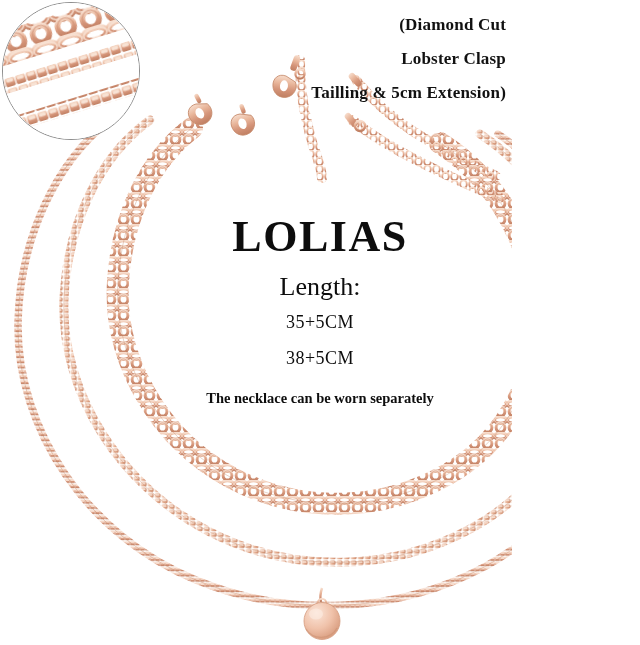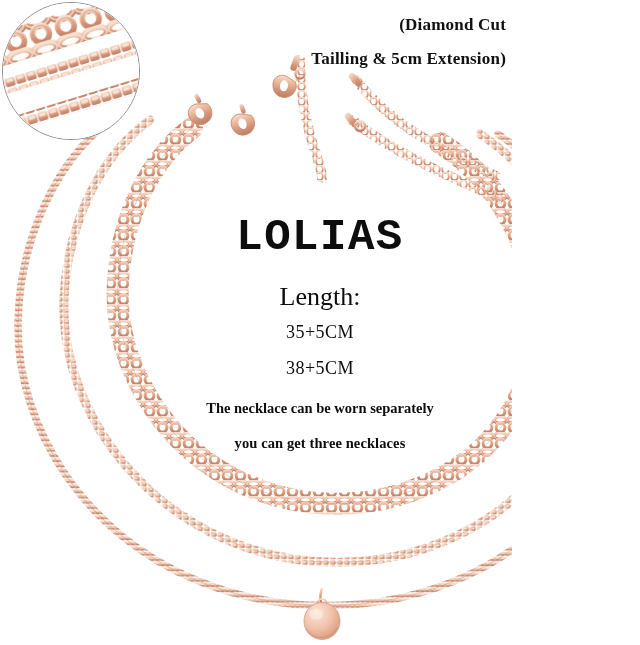--- a/index.html
+++ b/index.html
@@ -42,26 +42,26 @@
 
   .center-block {
     position: absolute;
     left: 190px;
     top: 214px;
     width: 260px;
     text-align: center;
     color: #0d0d0d;
   }
   .brand {
-    font-family: Liberation Mono, monospace;
+    font-family: Liberation Serif, serif;
     font-weight: bold;
     font-size: 44px;
     line-height: 46px;
     letter-spacing: 1.5px;
-    margin-bottom: 20px;
+    margin-bottom: 10px;
   }
   .length-label {
     font-family: "Liberation Serif", serif;
     font-size: 26px;
     line-height: 34px;
     font-weight: 500;
   }
   .length-value {
     font-family: "Liberation Serif", serif;
     font-size: 18px;
@@ -270,25 +270,25 @@
         <rect x="-40" y="40" width="230" height="50" fill="url(#boxPatBig)" transform="rotate(-17 68 64)"></rect>
       </g>
       <g mask="url(#imC)">
         <rect x="-40" y="80" width="230" height="50" fill="url(#boxPatBig)" transform="rotate(-17 68 104)"></rect>
       </g>
     </svg>
   </div>
 
   <div class="spec-note">
     <div>(Diamond Cut</div>
+    <div>Lobster Clasp</div>
     <div>Tailling &amp; 5cm Extension)</div>
   </div>
 
   <div class="center-block">
     <div class="brand">LOLIAS</div>
     <div class="length-label">Length:</div>
     <div class="length-value">35+5CM</div>
     <div class="length-value">38+5CM</div>
     <div class="tagline">The necklace can be worn separately</div>
-    <div class="tagline second">you can get three necklaces</div>
   </div>
 
 </div>
 
 </body></html>

